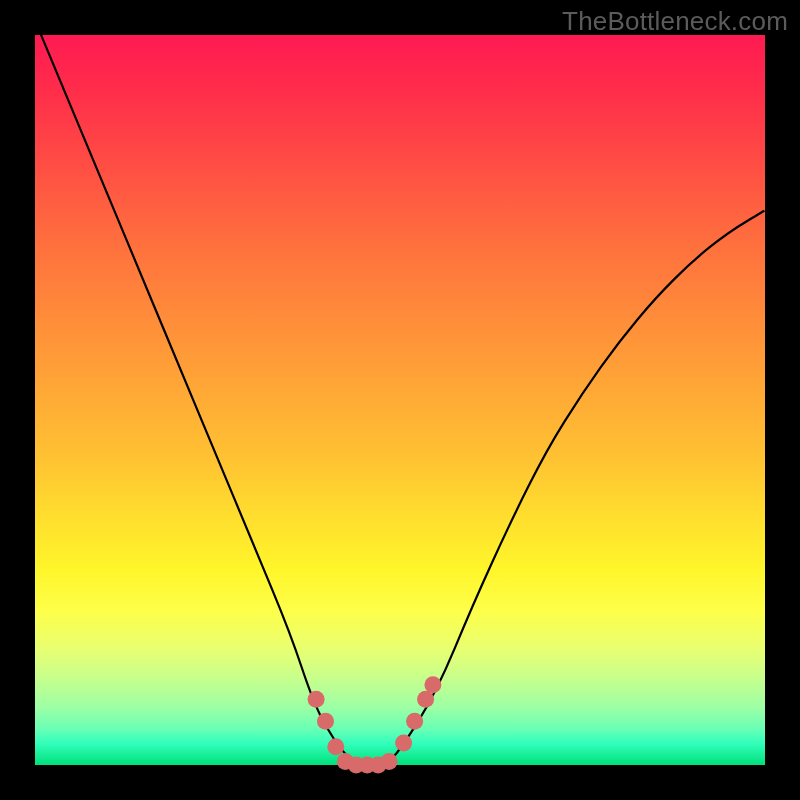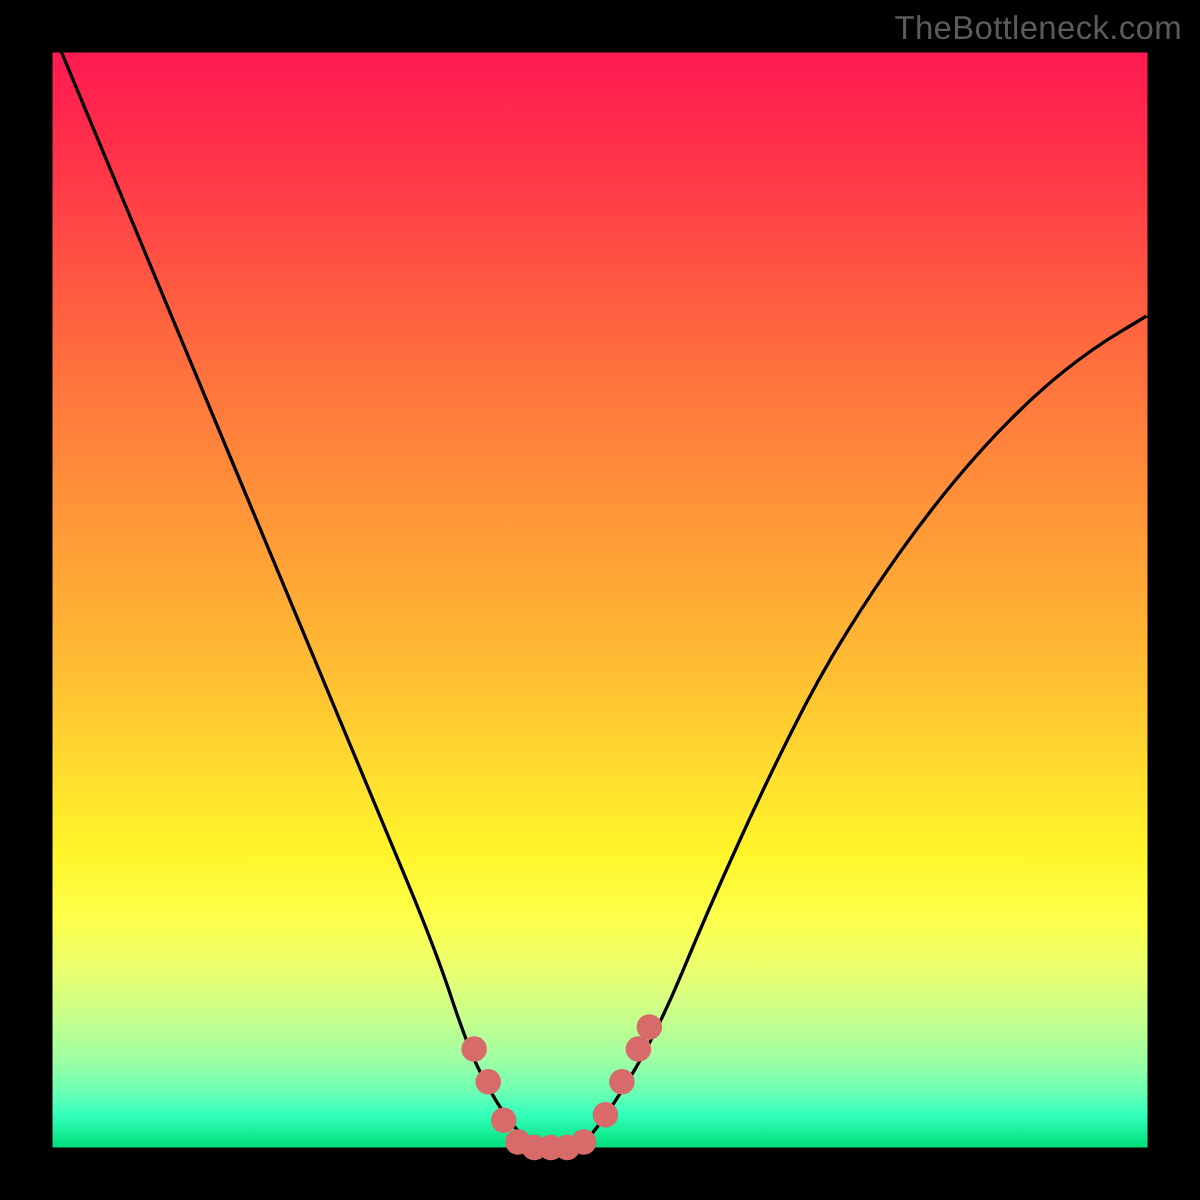--- a/index.html
+++ b/index.html
@@ -42,21 +42,21 @@
       #6affb4 95%,
       #33ffbc 97%,
       #00e07a 100%
     );
   }
   .watermark {
     position: absolute;
     top: 6px;
     right: 12px;
     color: #5b5b5b;
-    font-size: 22px;
+    font-size: 26px;
     font-weight: 500;
     letter-spacing: 0.2px;
     user-select: none;
   }
   svg.curves {
     position: absolute;
     left: 0;
     top: 0;
     width: 730px;
     height: 730px;

